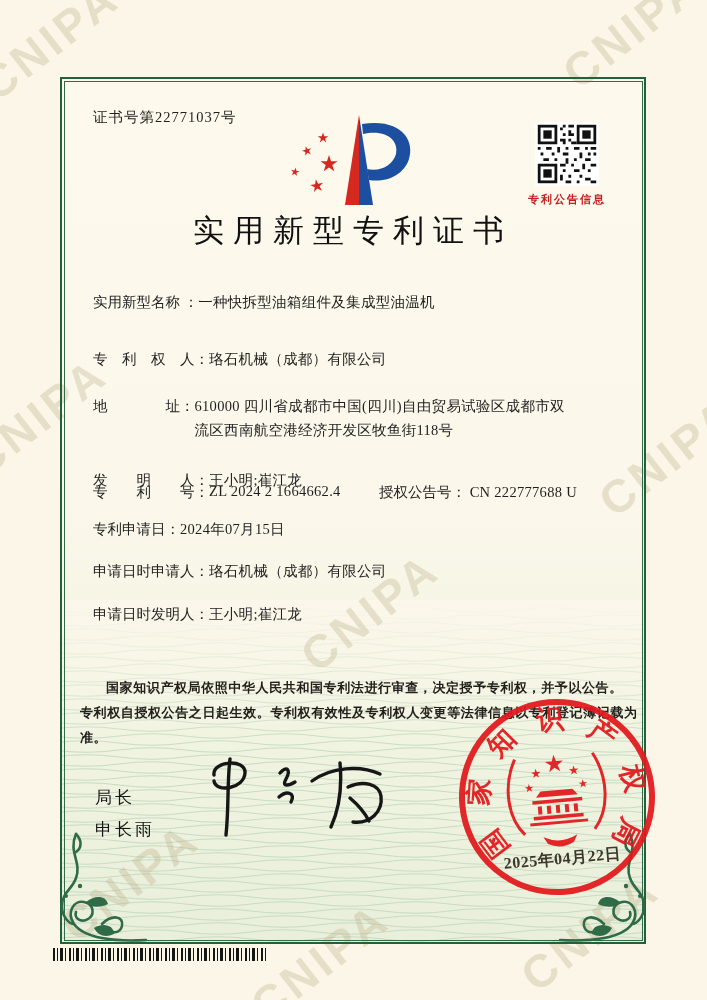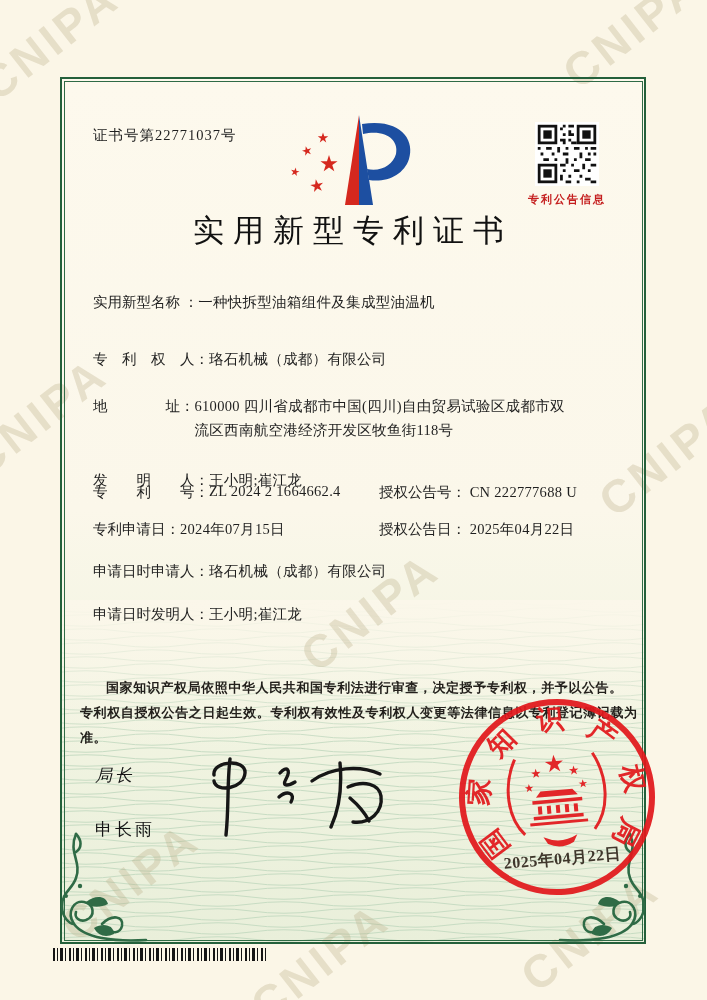--- a/index.html
+++ b/index.html
@@ -31,21 +31,21 @@
     border:2.5px solid #24603b; pointer-events:none;
   }
   .frame::before {
     content:""; position:absolute; inset:1.5px; border:1px solid #2f6b46;
   }
   .flourish { position:absolute; z-index:3; pointer-events:none; }
   .flourish path.s { fill:none; stroke:#2f6b46; stroke-width:2.6; stroke-linecap:round; }
   .flourish path.f { fill:#2f6b46; }
   .flourish circle { fill:#2f6b46; }
   
-  .cert-no { position:absolute; z-index:4; left:93px; top:126px; font-size:14.5px; letter-spacing:1px; }
+  .cert-no { position:absolute; z-index:4; left:93px; top:108px; font-size:14.5px; letter-spacing:1px; }
   .logo { position:absolute; z-index:4; left:283px; top:112px; }
   .qr { position:absolute; z-index:4; left:535px; top:122px; background:#fff; }
   .qr-caption {
     position:absolute; z-index:4; left:505px; top:192px; width:124px; text-align:center;
     font-size:11px; font-weight:bold; letter-spacing:2px; color:#c41e1e;
   }
   .title {
     position:absolute; z-index:4; left:60px; top:210px; width:586px; text-align:center;
     font-size:31px; font-weight:normal; letter-spacing:9px; color:#111;
   }
@@ -57,21 +57,21 @@
   .r-inv   { top:471px; } .r-patno { top:483px; } .r-filing { top:520px; }
   .r-appl  { top:562px; } .r-inv2 { top:605px; }
   .cell2 { position:absolute; left:286px; top:0; white-space:nowrap; }
   .legal {
     position:absolute; z-index:4; left:80px; top:675px; width:568px;
     font-size:13px; font-weight:600; letter-spacing:0.6px; line-height:25px; color:#23201c;font-family:Liberation Serif, serif;
   }
   .legal .l1 { text-indent:26px; }
   .director { position:absolute; z-index:4; left:95px; font-family:"Liberation Sans", sans-serif;
     font-size:17px; letter-spacing:3px; color:#151515; }
-  .d-title { top:764px;font-style:italic; } .d-name { top:818px; }
+  .d-title { top:786px; } .d-name { top:818px; }
   .signature { position:absolute; z-index:4; left:200px; top:745px; }
   .signature path { fill:none; stroke:#161616; stroke-width:3.4; stroke-linecap:round; }
   .seal { position:absolute; z-index:5; left:452px; top:692px; opacity:0.93; }
   .seal .ring { fill:none; stroke:#e2181c; stroke-width:6; }
   #seal-ring-text text { font:bold 27px "Liberation Serif", serif; fill:#e2181c; }
   .emblem path, .emblem rect, .emblem use { fill:#e2181c; }
   .emblem .ln { fill:none; stroke:#e2181c; stroke-width:3; }
   .seal-date { font:bold 16px "Liberation Serif", serif; fill:#33291f; text-anchor:middle; letter-spacing:0.5px; }
   .footer { position:absolute; z-index:4; left:60px; top:908px; width:586px; text-align:center; font-size:12.5px; color:#2a2a2a; }
   .barcode {
@@ -234,24 +234,20 @@
     <span class="flabel">专　　利　　号：</span>
     <span class="fvalue">ZL 2024 2 1664662.4</span>
     <span class="cell2">
       <span class="flabel">授权公告号：</span>
       <span class="fvalue">CN 222777688 U</span>
     </span>
   </div>
   <div class="row r-filing">
     <span class="flabel">专利申请日：</span>
     <span class="fvalue">2024年07月15日</span>
-    <span class="cell2">
-      <span class="flabel">授权公告日：</span>
-      <span class="fvalue">2025年04月22日</span>
-    </span>
   </div>
   <div class="row r-appl">
     <span class="flabel">申请日时申请人：</span>
     <span class="fvalue">珞石机械（成都）有限公司</span>
   </div>
   <div class="row r-inv2">
     <span class="flabel">申请日时发明人：</span>
     <span class="fvalue">王小明;崔江龙</span>
   </div>
 

